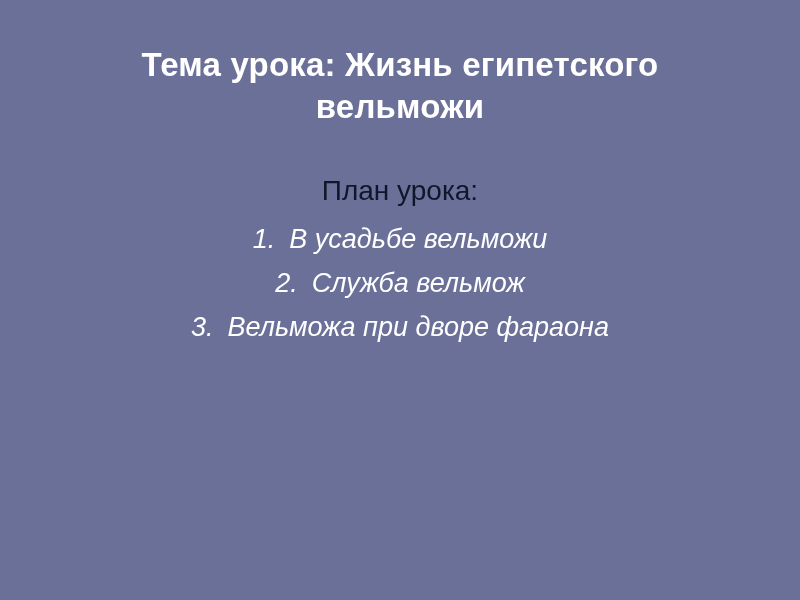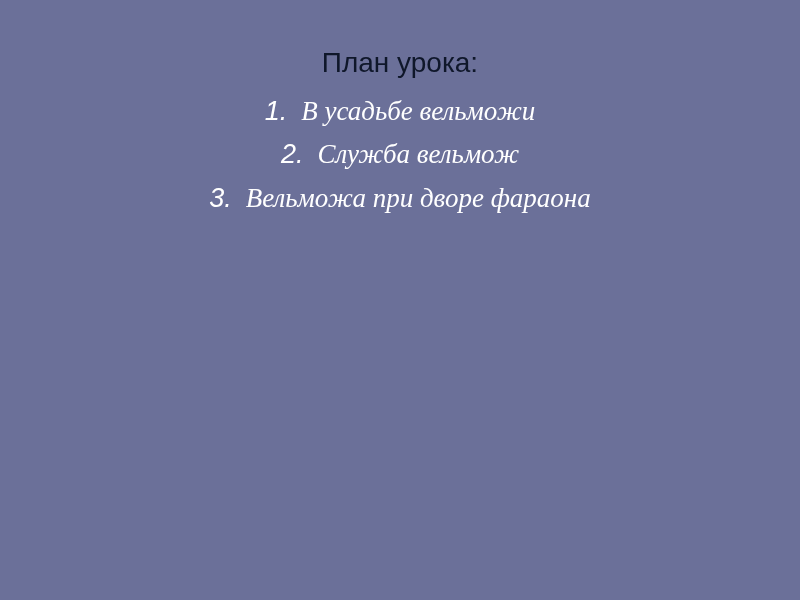--- a/index.html
+++ b/index.html
@@ -56,28 +56,28 @@
     white-space: nowrap;
   }
   .plan-num {
     font-style: italic;
     display: inline-block;
     margin-right: 14px;
   }
   .plan-text {
     font-style: italic;
     display: inline-block;
-    font-family: Liberation Serif, serif;
   }
 </style>
 </head>
 <body>
 
 <div class="slide">
 
+  <h1 class="slide-title">Тема урока: Жизнь египетского вельможи</h1>
 
   <div class="plan-block">
     <div class="plan-heading">План урока:</div>
 
     <ol class="plan-list">
       <li class="plan-item">
         <span class="plan-num">1.</span><span class="plan-text">В усадьбе вельможи</span>
       </li>
       <li class="plan-item">
         <span class="plan-num">2.</span><span class="plan-text">Служба вельмож</span>

